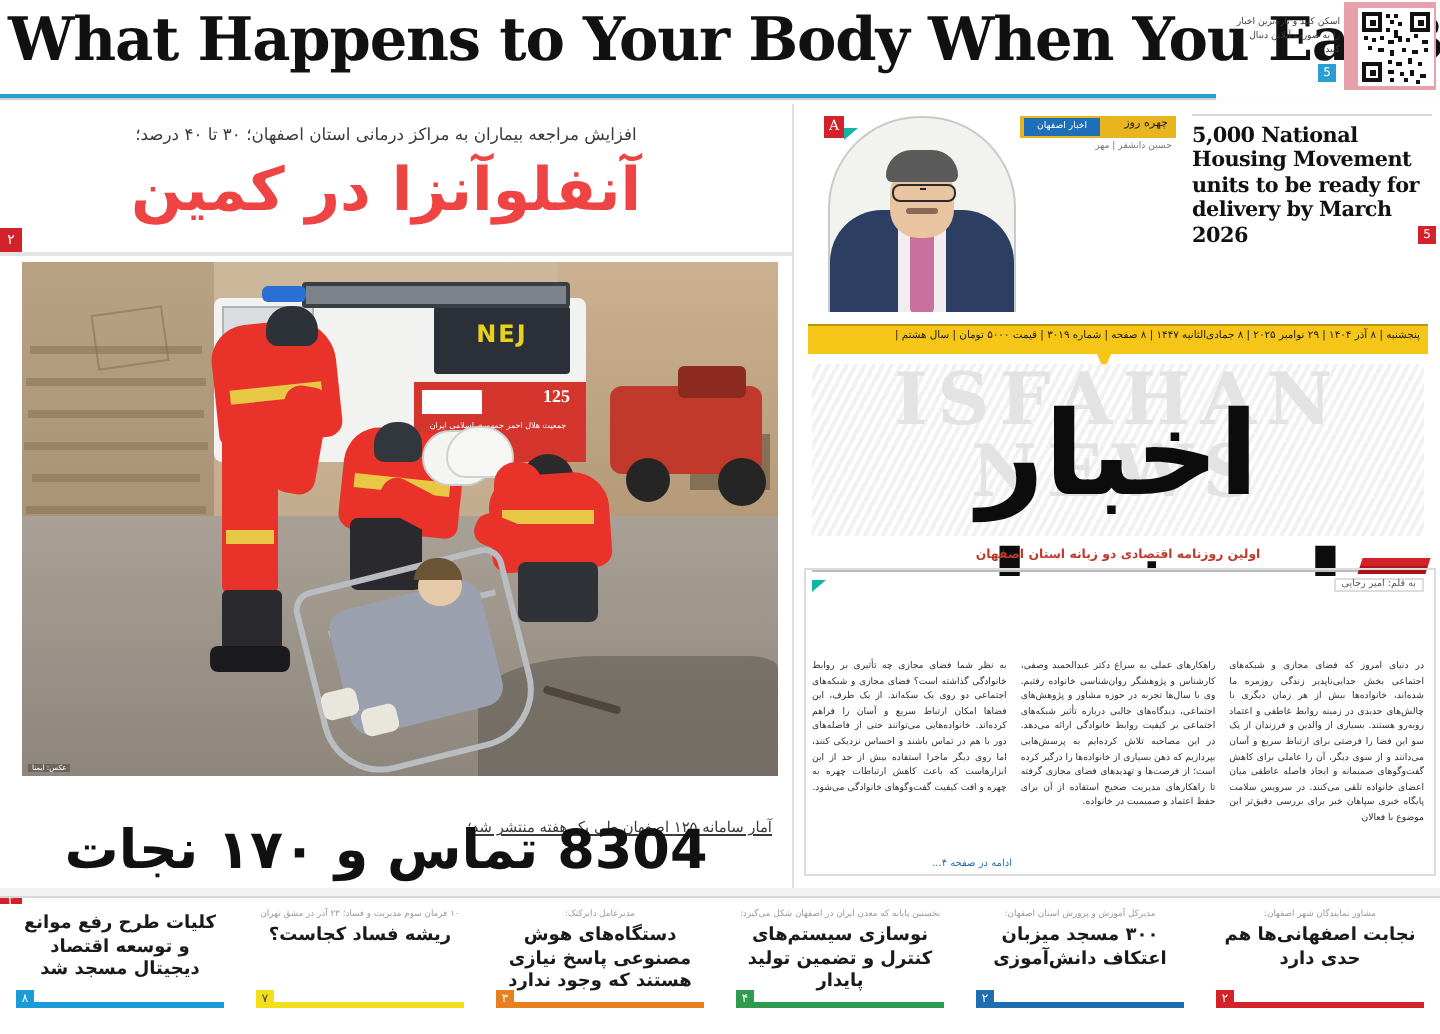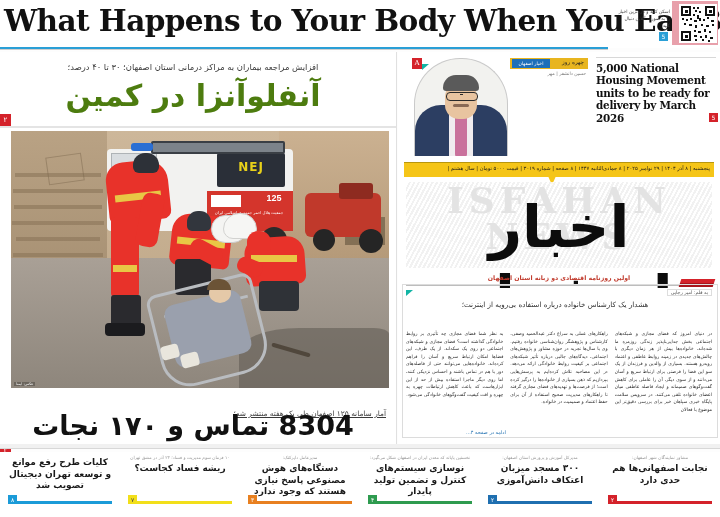--- a/index.html
+++ b/index.html
@@ -58,21 +58,21 @@
     background:#ffffff;
   }
   .kicker{
     position:absolute;left:0;top:10px;width:386px;
     text-align:center;direction:rtl;
     font-size:8.4px;color:#3a3a3a;
   }
   .main-headline{
     position:absolute;left:0;top:26px;width:386px;
     text-align:center;direction:rtl;
-    font-size:30px;font-weight:bold;color:#4d7c0f;
+    font-size:30px;font-weight:bold;color:#ef4444;
     letter-spacing:-0.5px;
   }
   .pagebadge{
     position:absolute;width:11px;height:12px;background:#d4222a;color:#fff;
     font-size:7px;line-height:12px;text-align:center;
   }
   .hr-grey{position:absolute;background:#e4e4e4;}
 
   
   .photo-wrap{
@@ -354,21 +354,21 @@
 
       <div style="position:absolute;right:0;top:0;width:110px;height:128px;background:linear-gradient(180deg,#cbb191 0%,#b59a79 100%);"></div>
       <div style="position:absolute;right:4px;top:86px;width:40px;height:28px;background:#6d5c45;opacity:.7;"></div>
 
       <div style="position:absolute;left:0;bottom:0;width:378px;height:130px;background:linear-gradient(180deg,#a9a096 0%,#8e867c 100%);"></div>
       <div style="position:absolute;right:0;bottom:0;width:150px;height:60px;background:#5d5850;opacity:.55;border-radius:40% 10% 0 0;"></div>
 
       <div style="position:absolute;left:96px;top:18px;width:186px;height:82px;background:#f2f2f0;border-radius:4px;"></div>
       <div style="position:absolute;left:196px;top:60px;width:86px;height:40px;background:#d4352c;"></div>
       <div style="position:absolute;left:200px;top:64px;width:30px;height:12px;background:#fff;"></div>
-      <div style="position:absolute;left:252px;top:62px;width:22px;height:11px;color:#fff;font-size:9px;font-weight:bold;line-height:11px;text-align:center;font-family:Liberation Sans, sans-serif;">125</div>
+      <div style="position:absolute;left:252px;top:62px;width:22px;height:11px;color:#fff;font-size:9px;font-weight:bold;line-height:11px;font-family:Liberation Serif, serif;">125</div>
       <div style="position:absolute;left:198px;top:78px;width:80px;height:8px;color:#fff;font-size:4px;line-height:8px;text-align:center;direction:rtl;">جمعیت هلال احمر جمهوری اسلامی ایران</div>
       <div style="position:absolute;left:206px;top:22px;width:68px;height:34px;background:#2a2f38;border-radius:2px;"></div>
       <div style="position:absolute;left:214px;top:26px;width:52px;height:20px;color:#e8d11a;font-size:12px;font-weight:bold;line-height:20px;text-align:center;letter-spacing:1px;">NEJ</div>
       <div style="position:absolute;left:100px;top:22px;width:44px;height:40px;background:#d9dde0;border:1px solid #aeb3b6;"></div>
       <div style="position:absolute;left:100px;top:62px;width:48px;height:30px;background:#d4352c;"></div>
 
       <div style="position:absolute;left:140px;top:10px;width:130px;height:9px;border:2px solid #3a3f45;border-radius:2px;background:#7c838a;"></div>
 
       <div style="position:absolute;left:120px;top:12px;width:22px;height:8px;background:#2a6fd4;border-radius:3px;"></div>
 
@@ -469,21 +469,20 @@
       <div class="mast-watermark">ISFAHAN NEWS</div>
       <div class="mast-logo">اخبار اصفهان</div>
       <div class="mast-tagline">اولین روزنامه اقتصادی دو زبانه استان اصفهان</div>
       <div class="mast-rule"></div>
       <div class="mast-redmark"></div>
     </div>
 
     <div class="art-border"></div>
     <div class="art-teal-flag"></div>
     <div class="art-byline">به قلم: امیر رجایی</div>
-    <div class="art-kicker">هشدار یک کارشناس خانواده درباره استفاده بی‌رویه از اینترنت؛</div>
     <div class="art-body">
       <div class="art-col">در دنیای امروز که فضای مجازی و شبکه‌های اجتماعی بخش جدایی‌ناپذیر زندگی روزمره ما شده‌اند، خانواده‌ها بیش از هر زمان دیگری با چالش‌های جدیدی در زمینه روابط عاطفی و اعتماد روبه‌رو هستند. بسیاری از والدین و فرزندان از یک سو این فضا را فرصتی برای ارتباط سریع و آسان می‌دانند و از سوی دیگر، آن را عاملی برای کاهش گفت‌وگوهای صمیمانه و ایجاد فاصله عاطفی میان اعضای خانواده تلقی می‌کنند. در سرویس سلامت پایگاه خبری سپاهان خبر برای بررسی دقیق‌تر این موضوع با فعالان</div>
       <div class="art-col">راهکارهای عملی به سراغ دکتر عبدالحمید وصفی، کارشناس و پژوهشگر روان‌شناسی خانواده رفتیم. وی با سال‌ها تجربه در حوزه مشاور و پژوهش‌های اجتماعی، دیدگاه‌های جالبی درباره تأثیر شبکه‌های اجتماعی بر کیفیت روابط خانوادگی ارائه می‌دهد. در این مصاحبه تلاش کرده‌ایم به پرسش‌هایی بپردازیم که ذهن بسیاری از خانواده‌ها را درگیر کرده است؛ از فرصت‌ها و تهدیدهای فضای مجازی گرفته تا راهکارهای مدیریت صحیح استفاده از آن برای حفظ اعتماد و صمیمیت در خانواده.</div>
       <div class="art-col">به نظر شما فضای مجازی چه تأثیری بر روابط خانوادگی گذاشته است؟ فضای مجازی و شبکه‌های اجتماعی دو روی یک سکه‌اند. از یک طرف، این فضاها امکان ارتباط سریع و آسان را فراهم کرده‌اند. خانواده‌هایی می‌توانند حتی از فاصله‌های دور با هم در تماس باشند و احساس نزدیکی کنند، اما روی دیگر ماجرا استفاده بیش از حد از این ابزارهاست که باعث کاهش ارتباطات چهره به چهره و افت کیفیت گفت‌وگوهای خانوادگی می‌شود.</div>
     </div>
     <div class="art-more">ادامه در صفحه ۴...</div>
   </div>
 
   <div class="grey-band"></div>
   <div class="top-divider"></div>
@@ -520,20 +519,20 @@
 
     <div class="teaser">
       <div class="t-kick">۱۰ فرمان سوم مدیریت و فساد؛ ۲۳ آذر در مشق تهران</div>
       <div class="t-title">ریشه فساد کجاست؟</div>
       <div class="t-bar" id="bar4" style="background: rgb(242, 223, 26);"></div>
       <div class="t-num" id="num4" style="background: rgb(242, 223, 26); color: rgb(68, 68, 68);">۷</div>
     </div>
 
     <div class="teaser">
       <div class="t-kick"></div>
-      <div class="t-title">کلیات طرح رفع موانع و توسعه تهران دیجیتال تصویب شد</div>
+      <div class="t-title">کلیات طرح رفع موانع و توسعه اقتصاد دیجیتال مسجد شد</div>
       <div class="t-bar" id="bar5" style="background: rgb(27, 155, 216);"></div>
       <div class="t-num" id="num5" style="background: rgb(27, 155, 216);">۸</div>
     </div>
 
   </div>
 
 </div>
 
 </body></html>

